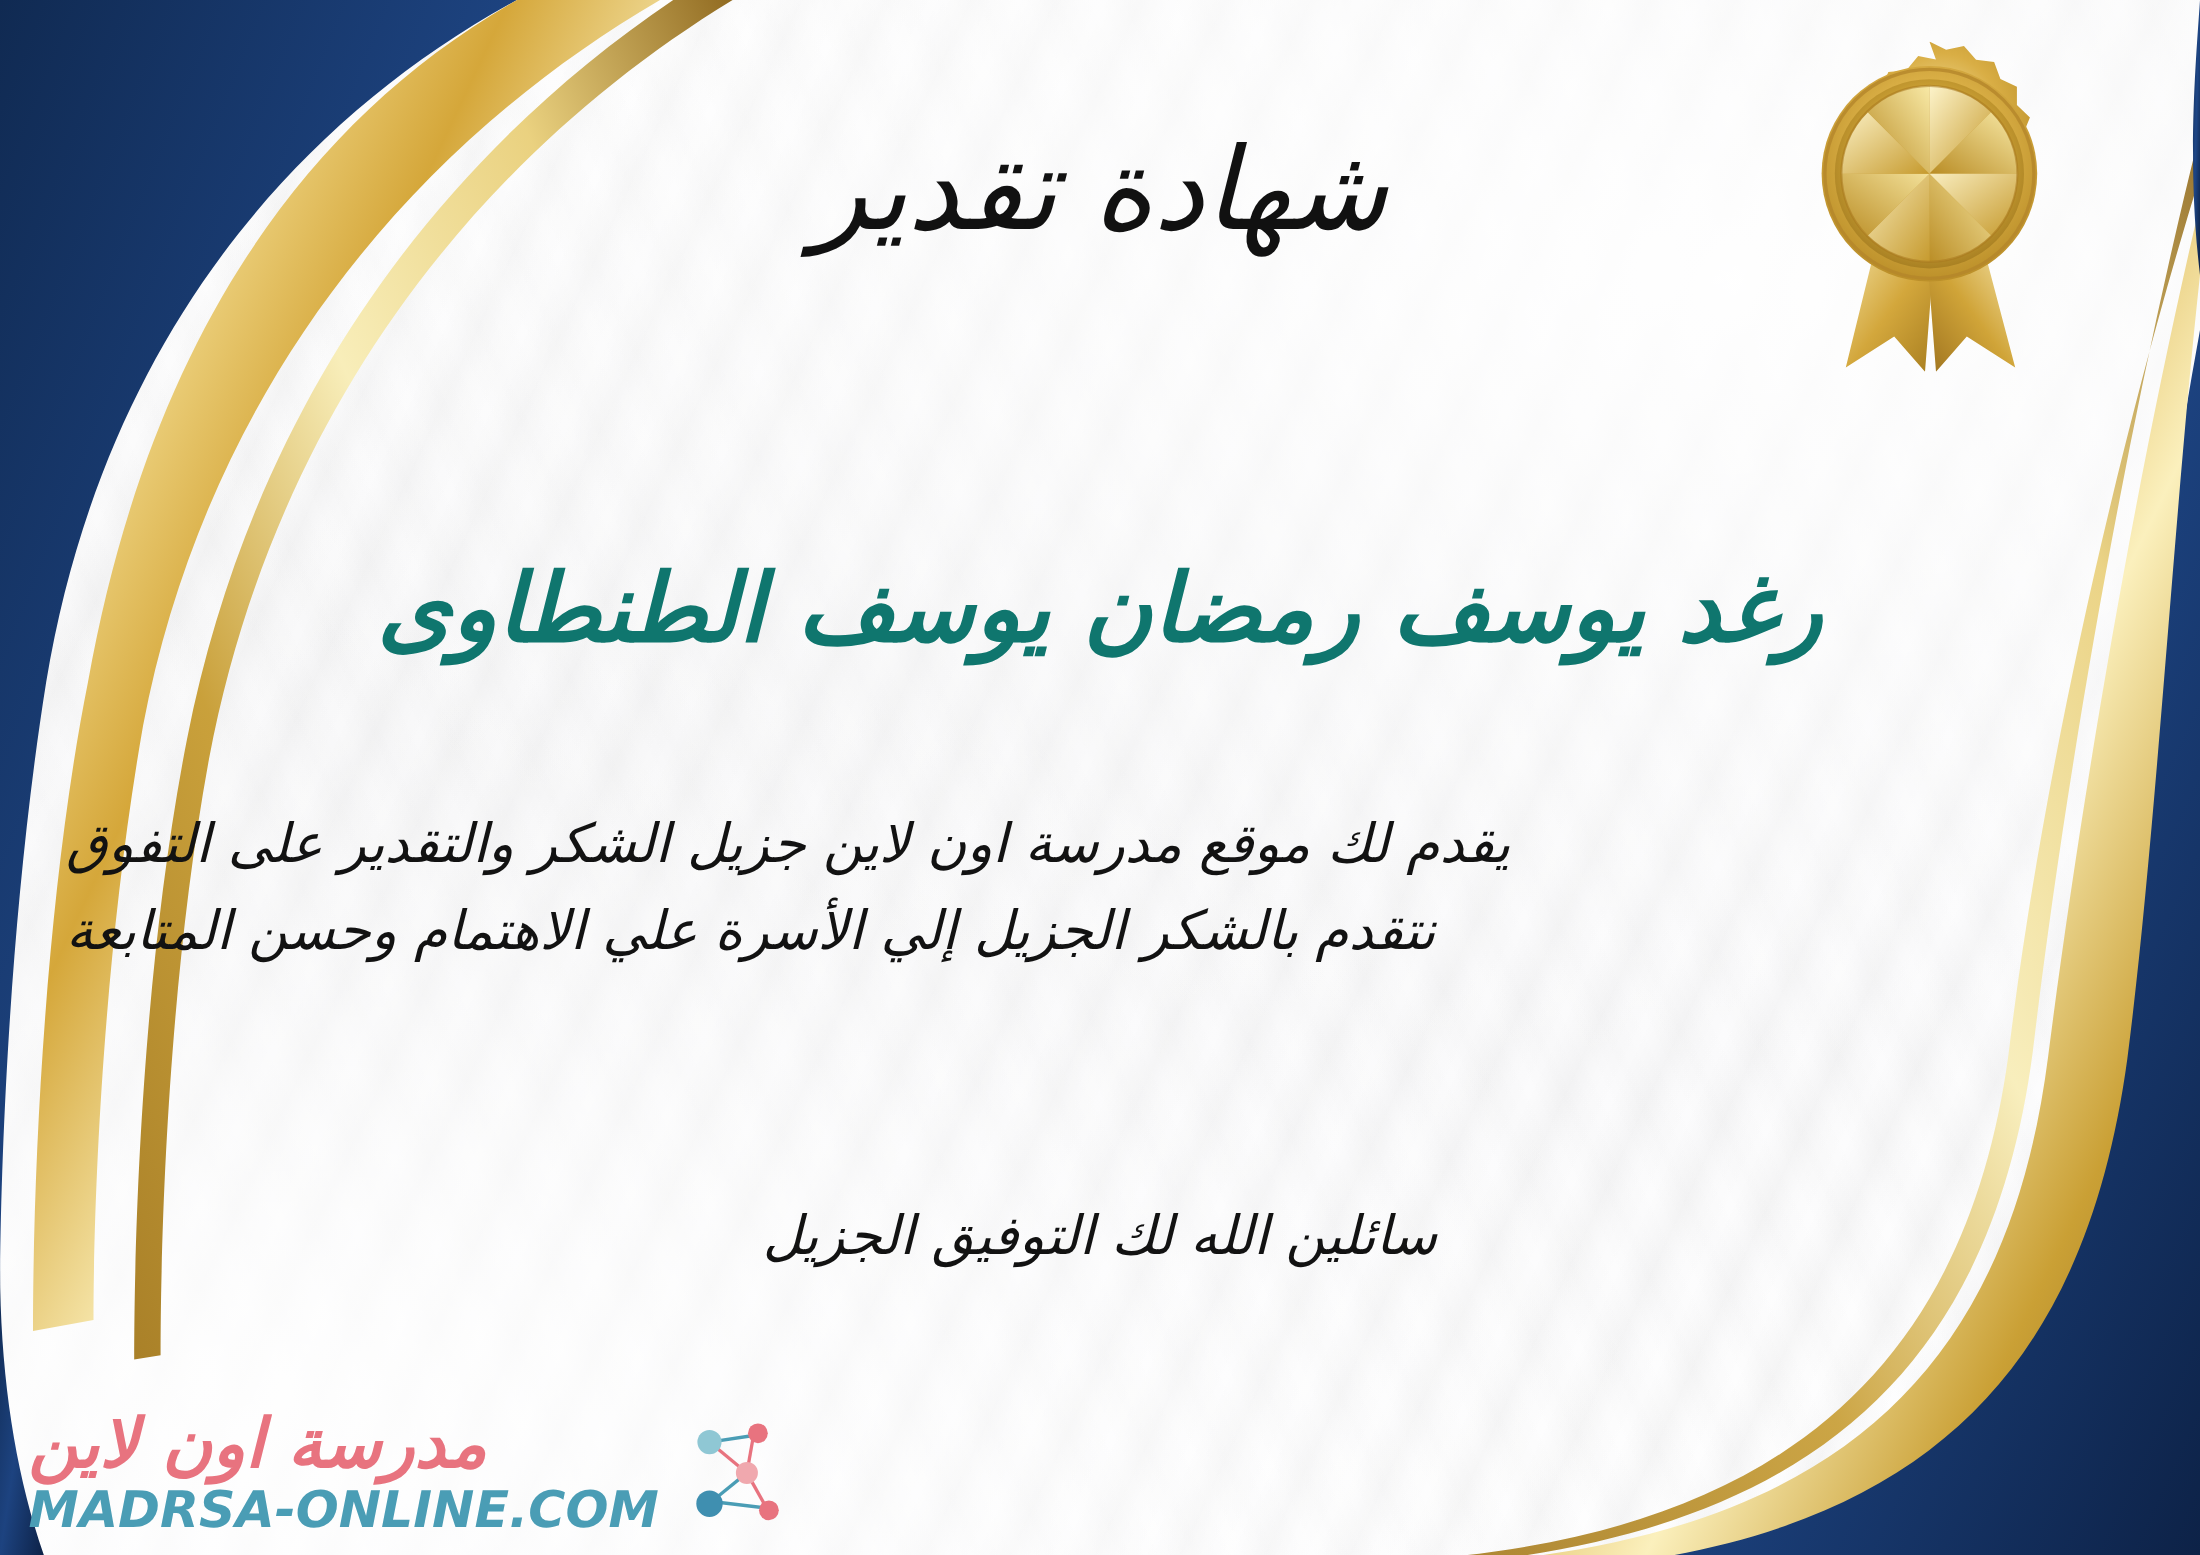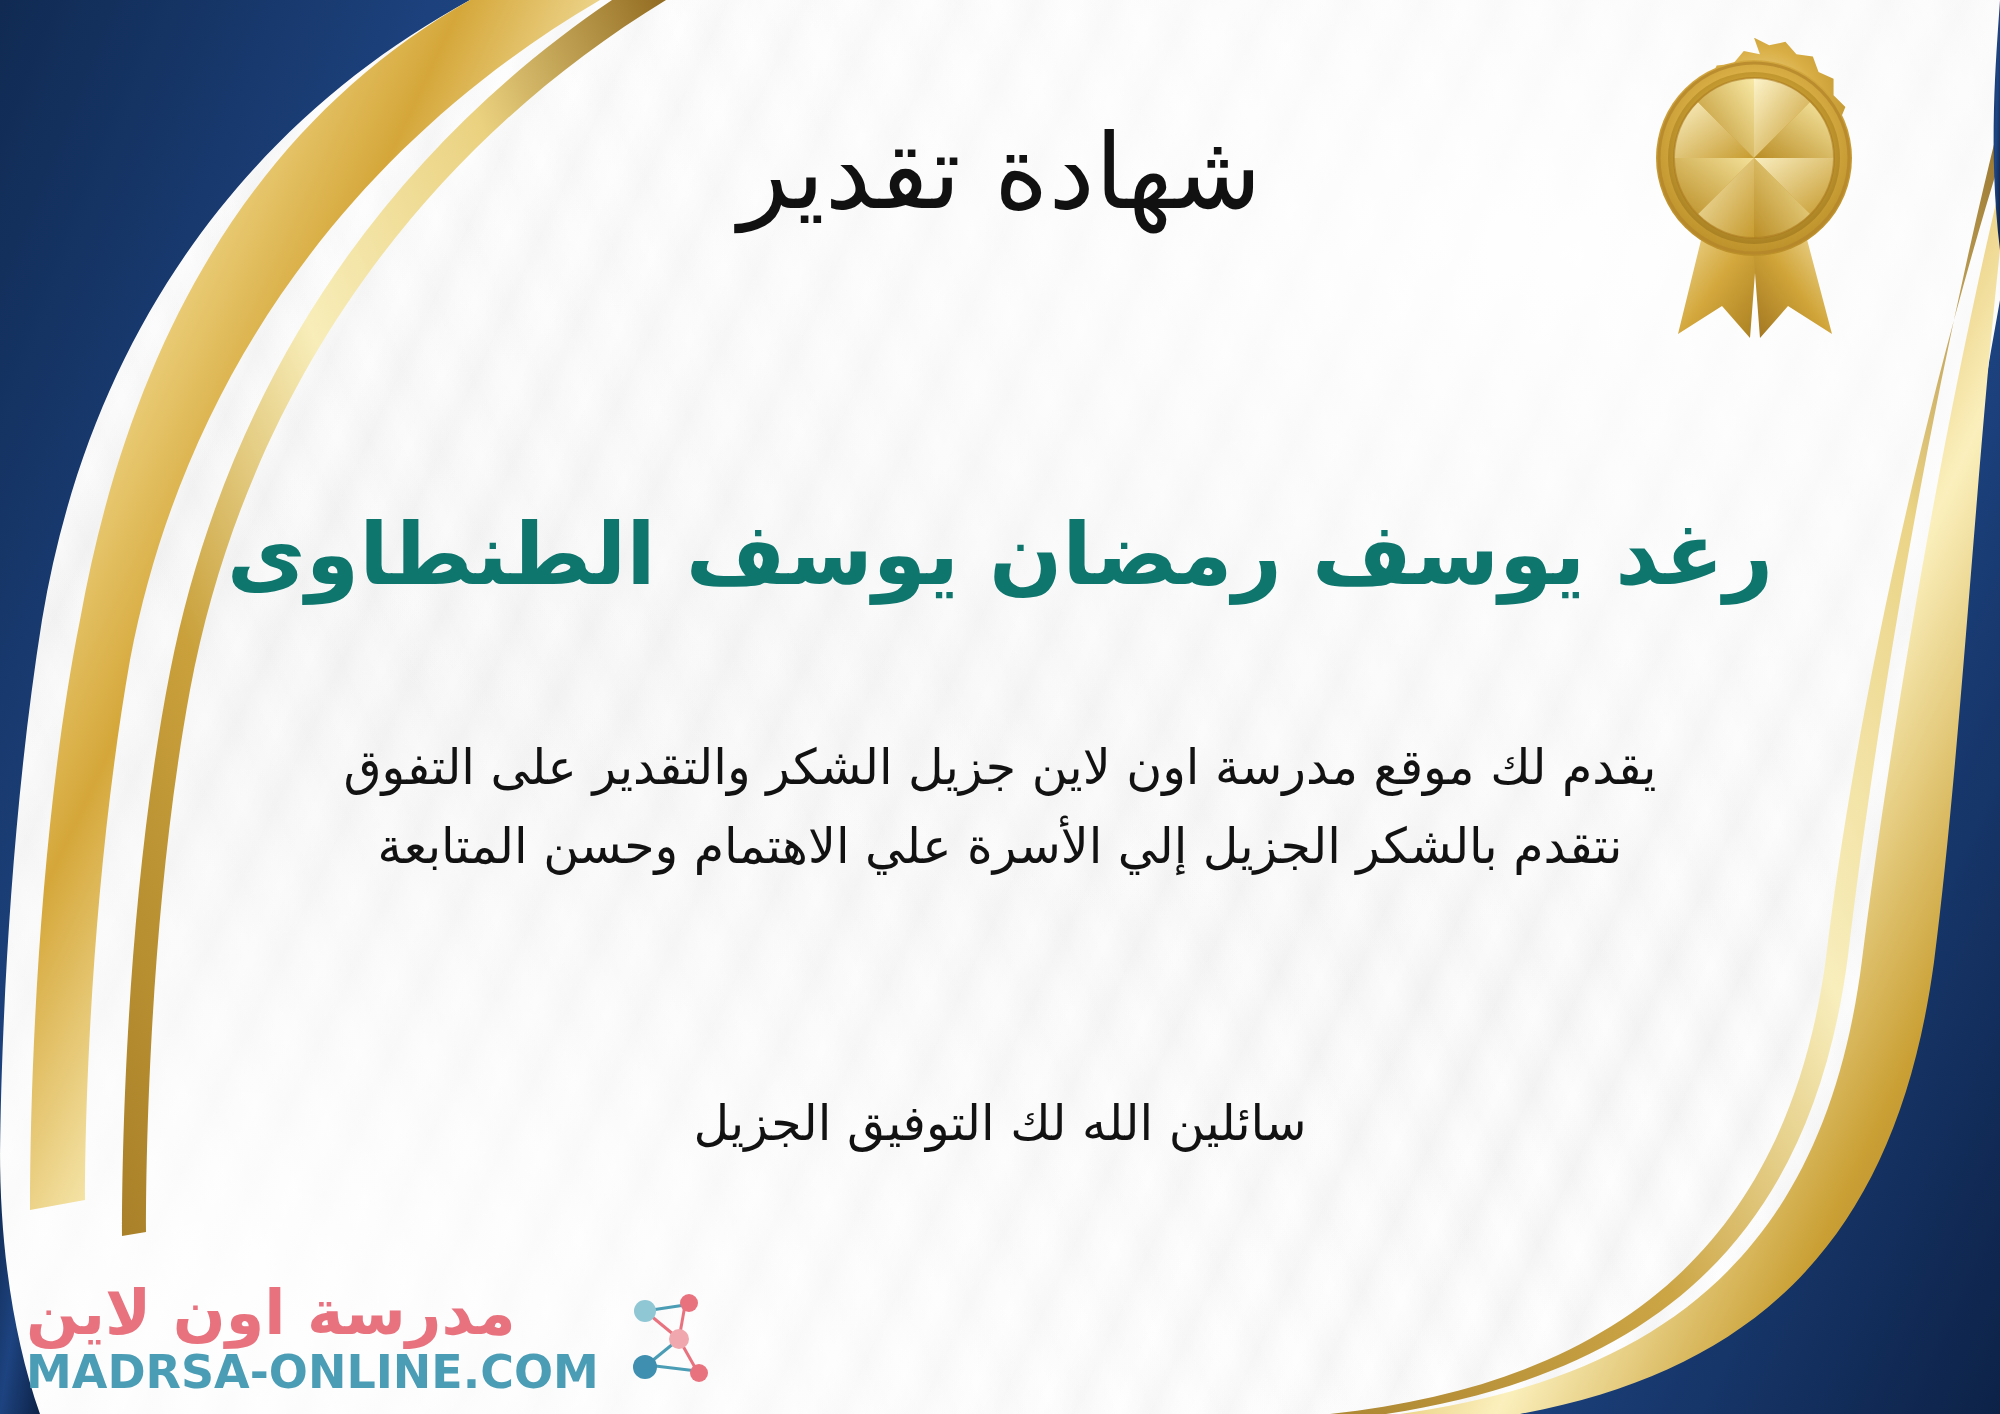--- a/index.html
+++ b/index.html
@@ -6,20 +6,21 @@
   html,body{margin:0;padding:0;background:#ffffff;}
   *{box-sizing:border-box;}
 
   #certificate{
     position:relative;
     width:2000px;
     height:1414px;
     overflow:hidden;
     background:#ffffff;
     font-family:"DejaVu Sans","Liberation Sans",sans-serif;
+    font-style:italic;
   }
 
   
   .paper{
     position:absolute; inset:0;
     background:
       repeating-linear-gradient(115deg,
         rgba(0,0,0,0.000) 0px,
         rgba(0,0,0,0.012) 14px,
         rgba(0,0,0,0.028) 30px,
@@ -67,21 +68,21 @@
     text-align:center;
     font-size:86px;
     line-height:1.15;
     font-weight:700;
     color:#0f766e;
   }
 
   .body-block{
     position:absolute;
     top:728px; left:60px; right:60px;
-    text-align:center;
+    text-align:left;
     font-size:49px;
     line-height:1.62;
     color:#121212;
     font-weight:400;
   }
   .body-line{white-space:normal;}
   .score{
     color:#1d4380;
     font-weight:700;
     font-size:58px;

